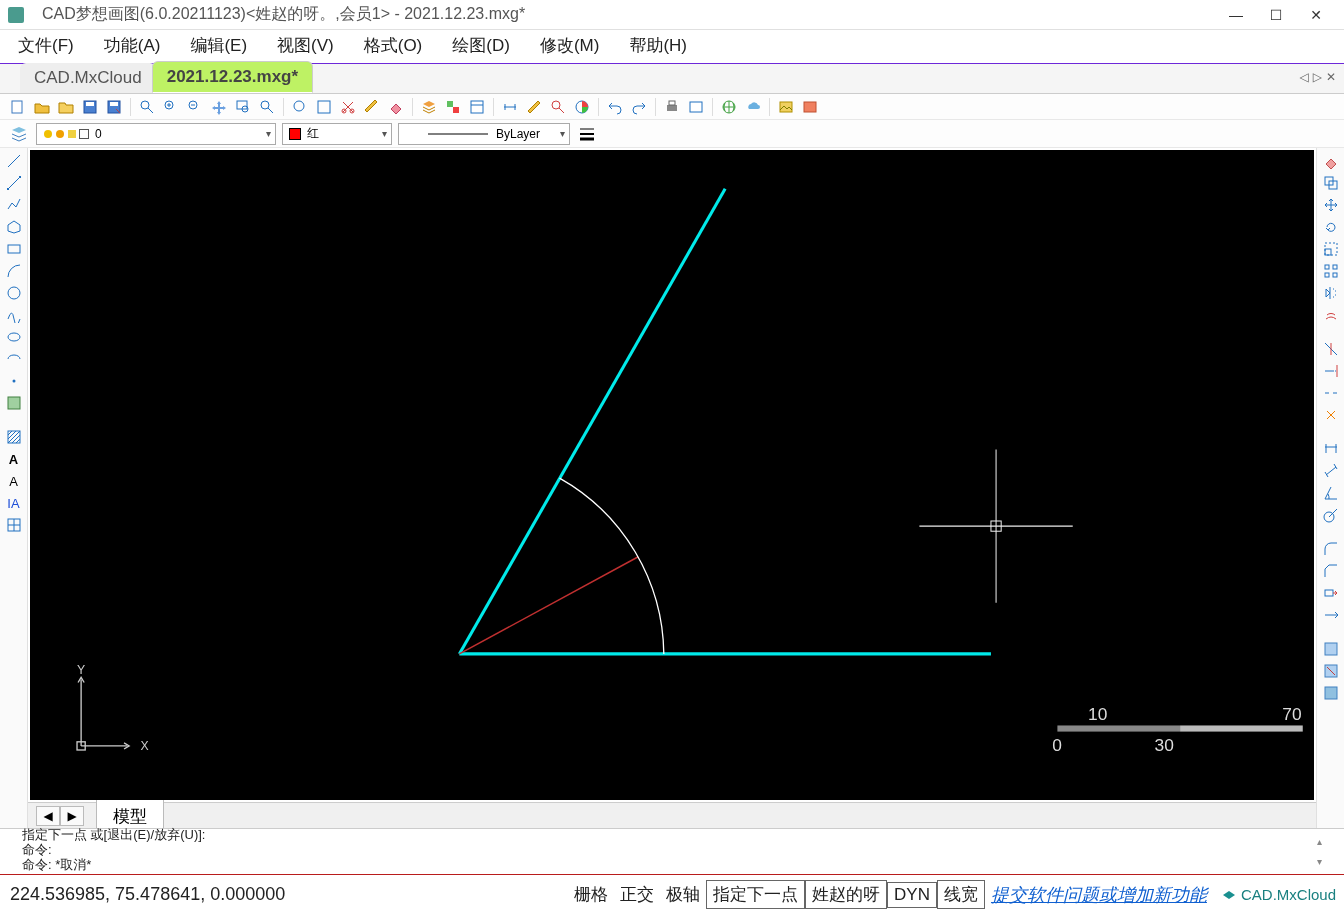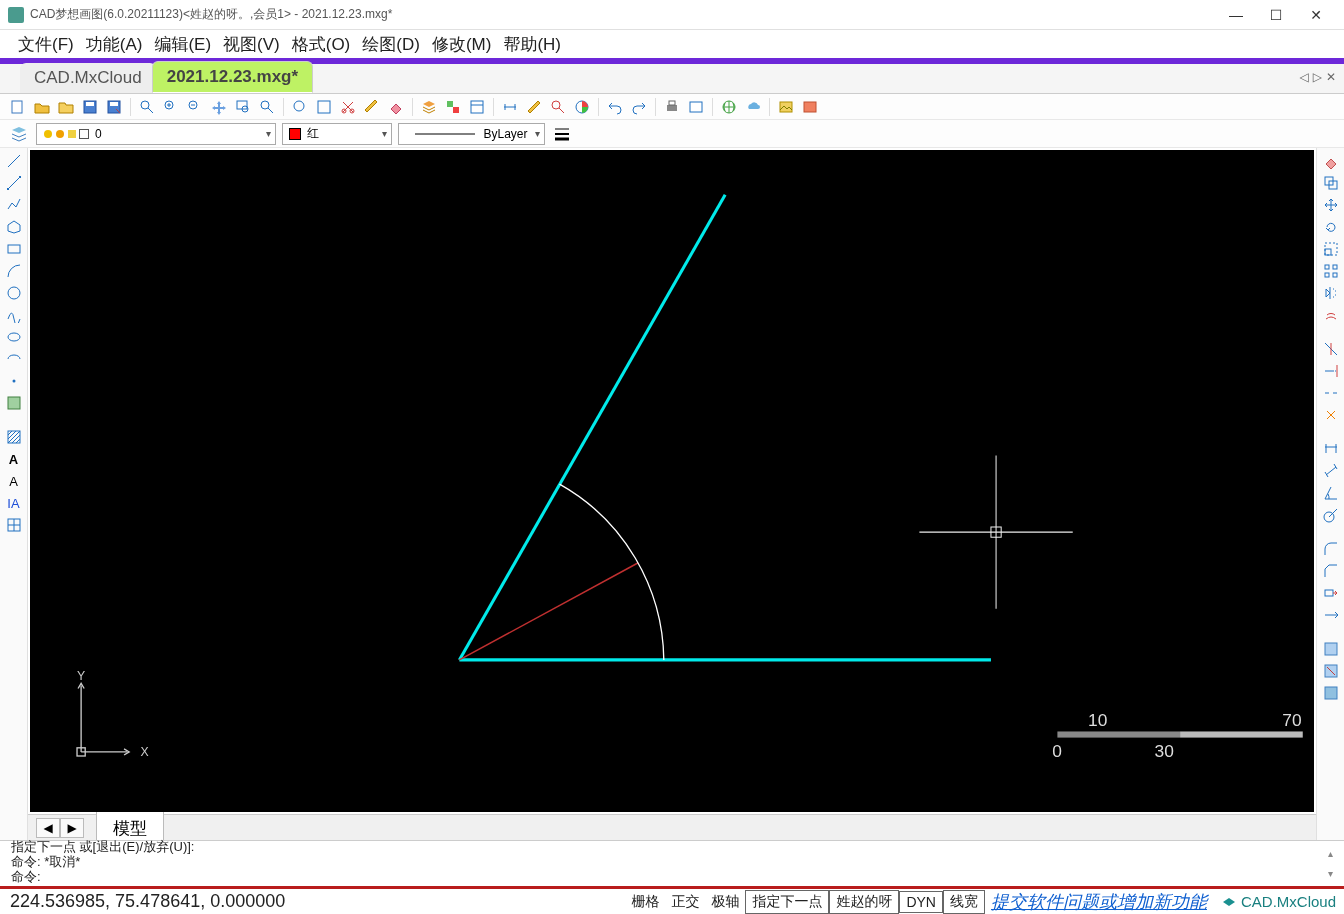--- a/index.html
+++ b/index.html
@@ -1,54 +1,54 @@
 <!DOCTYPE html>
 <html><head>
 <meta charset="utf-8">
 <style>
 * { margin: 0; padding: 0; box-sizing: border-box; font-family: "Microsoft YaHei", Arial, sans-serif; }
 body { width: 1344px; height: 914px; background: #f0f0f0; overflow: hidden; display: flex; flex-direction: column; }
 .titlebar { height: 30px; background: #fff; display: flex; align-items: center; padding: 0 8px; border-bottom: 1px solid #e0e0e0; }
 .app-icon { width: 16px; height: 16px; background: #4a9b8e; border-radius: 2px; margin-right: 6px; }
-.title-text { font-size: 12px; color: #555; flex: 1; }
+.title-text { font-size: 16px; color: #555; flex: 1; margin-left: 12px; }
 .winbtn { width: 40px; height: 28px; display: flex; align-items: center; justify-content: center; font-size: 14px; color: #333; cursor: pointer; }
-.menubar { height: 34px; background: #fff; display: flex; align-items: center; padding: 0 12px; border-bottom: 6px solid #6d28d9; }
+.menubar { height: 34px; background: #fff; display: flex; align-items: flex-start; padding: 0 12px; gap: 18px; border-bottom: 1px solid #6d28d9; }
 .menu-item { font-size: 17px; color: #222; cursor: pointer; padding: 4px 6px; }
 .tabbar { height: 30px; background: #f5f5f5; display: flex; align-items: flex-end; padding: 0 20px; position: relative; border-bottom: 1px solid #ccc; }
 .tab { padding: 5px 14px; font-size: 17px; color: #444; border-radius: 6px 6px 0 0; cursor: pointer; margin-right: -4px; }
 .tab.active { background: #bef264; font-weight: bold; border: 1px solid #ccc; border-bottom: 1px solid #fff; position: relative; z-index: 2; }
 .tab.inactive { background: #eee; color: #555; }
 .tab-controls { position: absolute; right: 8px; top: 6px; font-size: 12px; color: #666; display: flex; gap: 4px; }
 .toolbar1 { height: 26px; background: #fdfdfd; display: flex; align-items: center; padding: 0 8px; gap: 4px; border-bottom: 1px solid #e8e8e8; }
 .tbtn { width: 20px; height: 20px; display: flex; align-items: center; justify-content: center; cursor: pointer; border-radius: 2px; }
 .toolbar2 { height: 28px; background: #fdfdfd; display: flex; align-items: center; padding: 0 8px; gap: 6px; border-bottom: 1px solid #e8e8e8; }
 .layer-btn { width: 22px; height: 22px; display:flex; align-items:center; justify-content:center; cursor:pointer; }
 .dropdown { height: 22px; border: 1px solid #aaa; background: #fff; display: flex; align-items: center; padding: 0 6px; font-size: 12px; cursor: pointer; position: relative; }
 .dropdown::after { content: "▾"; position: absolute; right: 4px; color: #555; font-size: 10px; }
 .layer-dd { width: 240px; }
 .color-dd { width: 110px; }
-.linetype-dd { width: 147px; justify-content: center; }
+.linetype-dd { width: 172px; justify-content: center; }
 .color-swatch { width: 12px; height: 12px; border: 1px solid #000; margin-right: 6px; }
 .workspace { flex: 1; display: flex; background: #fff; min-height: 0; }
 .left-tools { width: 28px; background: #fafafa; border-right: 1px solid #e0e0e0; display: flex; flex-direction: column; align-items: center; padding: 4px 0; gap: 4px; }
 .right-tools { width: 28px; background: #fafafa; border-left: 1px solid #e0e0e0; display: flex; flex-direction: column; align-items: center; padding: 4px 0; gap: 4px; }
 .vtbtn { width: 20px; height: 18px; display: flex; align-items: center; justify-content: center; cursor: pointer; color: #2070c0; font-size: 13px; }
 .canvas-area { flex: 1; display: flex; flex-direction: column; min-height: 0; }
 .canvas { flex: 1; background: #000; position: relative; margin: 2px; overflow: hidden; }
 .canvas svg { width: 100%; height: 100%; }
 .bot-tabs { height: 26px; background: #f0f0f0; display: flex; align-items: center; padding: 0 8px; border-top: 1px solid #ccc; }
 .nav-btn { width: 24px; height: 20px; border: 1px solid #bbb; background: #fafafa; display:flex; align-items:center; justify-content:center; font-size:12px; cursor:pointer; }
 .bot-tab { margin-left: 12px; padding: 15px 16px; font-size: 17px; border: 1px solid #bbb; border-bottom: none; border-radius: 0 0 6px 6px; background: #fff; cursor:pointer; }
-.cmdline { height: 46px; background: #fff; border-top: 1px solid #ccc; display: flex; padding: 2px 11px; font-family: SimSun, monospace; font-size: 13px; color: #222; }
+.cmdline { height: 46px; background: #fff; border-top: 1px solid #ccc; display: flex; padding: 2px 22px; font-family: SimSun, monospace; font-size: 13px; color: #222; }
 .cmdline-text { flex: 1; display: flex; flex-direction: column; justify-content: flex-end; line-height: 15px; }
 .cmdline-right { display: flex; flex-direction: column; align-items: center; justify-content: space-around; color: #888; font-size: 10px; }
-.statusbar { height: 28px; background: #fff; border-top: 3px solid #b91c1c; display: flex; align-items: center; font-size: 18px; }
+.statusbar { height: 40px; background: #fff; border-top: 1px solid #b91c1c; display: flex; align-items: center; font-size: 18px; }
 .coords { padding: 0 10px; color: #222; flex: 0 0 auto; }
 .status-spacer { flex: 1; }
-.status-btn { padding: 2px 6px; color: #222; cursor: pointer; font-size: 14px; }
+.status-btn { padding: 2px 6px; color: #222; cursor: pointer; font-size: 17px; }
 .status-btn.boxed { border: 1px solid #666; }
 .status-link { color: #1060d0; text-decoration: underline; cursor: pointer; font-size: 18px; padding: 0 6px; font-style: italic; }
 .brand { display: flex; align-items: center; gap: 4px; padding: 0 8px; color: #1a8080; font-size: 15px; }
 .sep { width: 1px; height: 18px; background: #ddd; margin: 0 2px; }
 .layer-icons { display:flex; align-items:center; gap:2px; }
 .li-sq { width:10px; height:10px; border:1px solid #555; }
 </style>
 </head>
 <body>
 
@@ -576,22 +576,22 @@
         <svg width="16" height="16">
           <rect x="2" y="2" width="12" height="12" fill="#90c0e0" stroke="#4080c0"></rect>
         </svg>
       </div>
   </div>
 </div>
 
 <div class="cmdline">
   <div class="cmdline-text">
     <div>指定下一点 或[退出(E)/放弃(U)]:</div>
+    <div>命令:</div>
     <div>命令:  *取消*</div>
-    <div>命令:</div>
   </div>
   <div class="cmdline-right">
     <span>▴</span>
     <span>▾</span>
   </div>
 </div>
 
 <div class="statusbar">
   <div class="coords">224.536985,  75.478641,  0.000000</div>
   <div class="status-spacer"></div>

